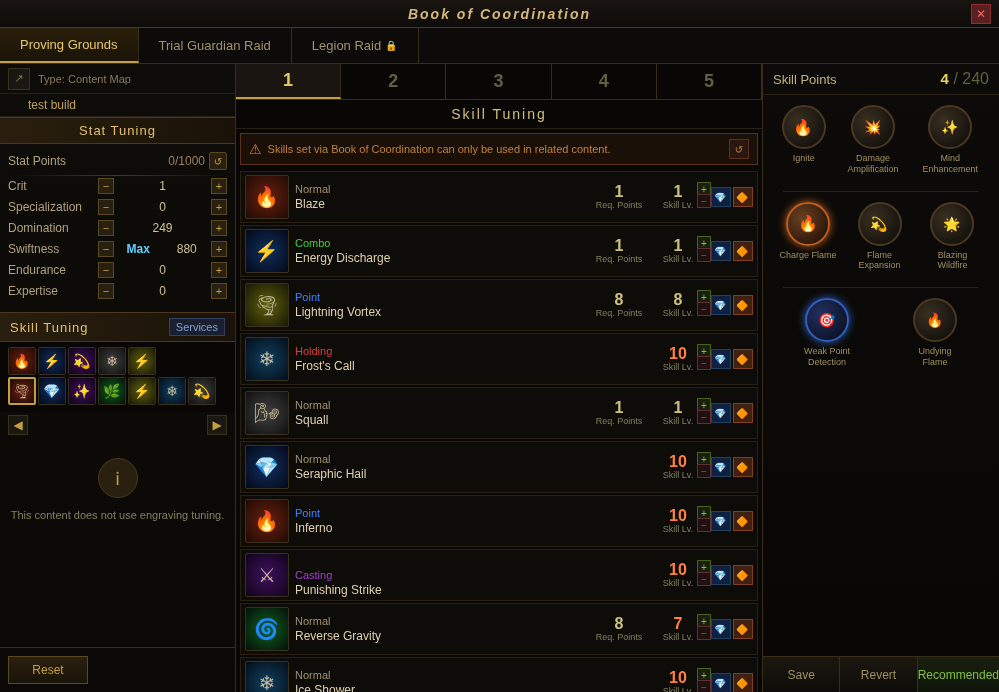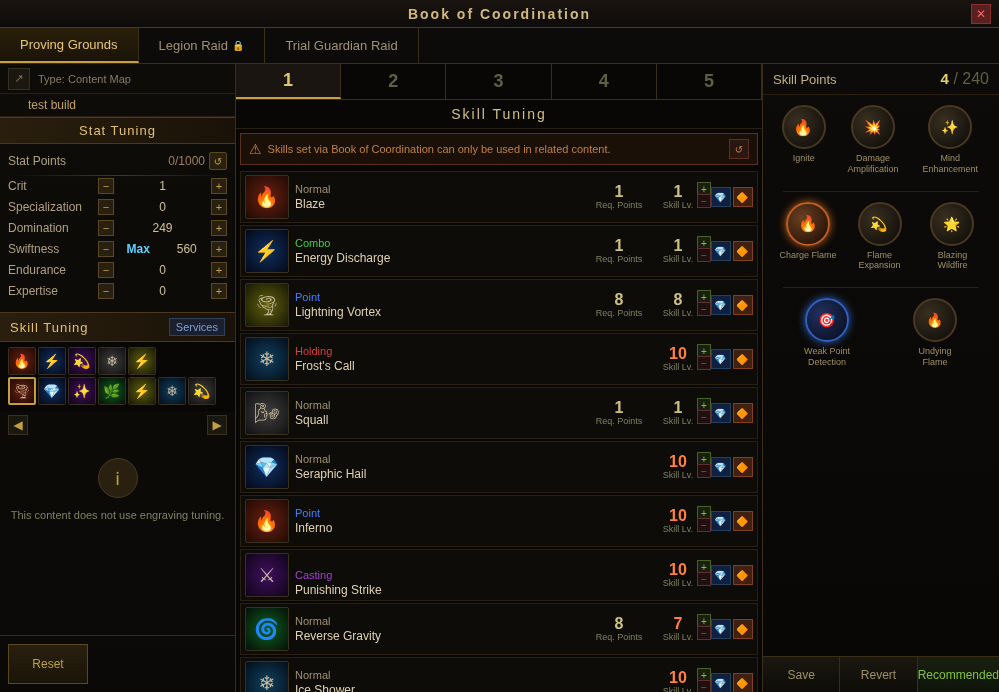--- a/index.html
+++ b/index.html
@@ -22,20 +22,21 @@
       border-bottom: 1px solid #4a3a20;
       display: flex;
       align-items: center;
       justify-content: center;
     }
     .title-text {
       color: #d4b87a;
       font-size: 14px;
       font-weight: bold;
       letter-spacing: 2px;
+      font-style: italic;
     }
     .close-btn {
       position: absolute;
       right: 8px;
       top: 4px;
       width: 20px;
       height: 20px;
       background: #5a2020;
       border: 1px solid #8a3030;
       color: #ff6060;
@@ -288,21 +289,21 @@
     
     .bottom-btns {
       position: absolute;
       bottom: 0; left: 0;
       width: 236px;
       padding: 8px;
       border-top: 1px solid #3a2e18;
     }
     .reset-btn {
       width: 80px;
-      height: 40px;
+      height: 28px;
       background: linear-gradient(180deg, #2a2010 0%, #1a1408 100%);
       border: 1px solid #5a4820;
       color: #c0a040;
       font-size: 12px;
       cursor: pointer;
       display: flex;
       align-items: center;
       justify-content: center;
     }
 
@@ -639,25 +640,25 @@
 <div class="title-bar">
   <span class="title-text">Book of Coordination</span>
   <div class="close-btn">✕</div>
 </div>
 
 <div class="tab-row">
   <div class="tab active">
     <span>Proving Grounds</span>
   </div>
   <div class="tab">
+    <span>Trial Guardian Raid</span>
+  </div>
+  <div class="tab">
     <span>Legion Raid</span>
     <span class="tab-lock">🔒</span>
-  </div>
-  <div class="tab">
-    <span>Trial Guardian Raid</span>
   </div>
 </div>
 
 <div class="left-panel">
   <div class="panel-icon-row">
     <div class="expand-icon">↗</div>
     <span class="panel-label">Type: Content Map</span>
   </div>
   <div style="display:flex;align-items:center;padding:4px 8px;border-bottom:1px solid #2a2018;">
     <span class="build-name">test build</span>
@@ -688,21 +689,21 @@
     <div class="stat-row">
       <span class="stat-label">Domination</span>
       <div class="stat-btn">−</div>
       <span class="stat-value">249</span>
       <div class="stat-btn">+</div>
     </div>
     <div class="stat-row">
       <span class="stat-label">Swiftness</span>
       <div class="stat-btn">−</div>
       <span class="stat-value max-val">Max</span>
-      <span class="stat-value">560</span>
+      <span class="stat-value">880</span>
       <div class="stat-btn">+</div>
     </div>
     <div class="stat-row">
       <span class="stat-label">Endurance</span>
       <div class="stat-btn">−</div>
       <span class="stat-value">0</span>
       <div class="stat-btn">+</div>
     </div>
     <div class="stat-row">
       <span class="stat-label">Expertise</span>

